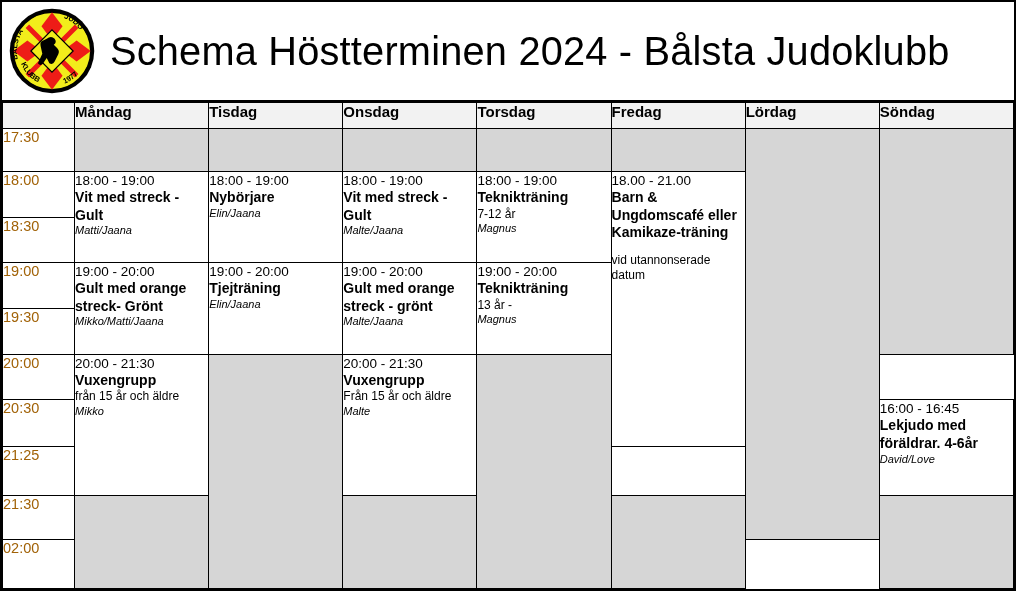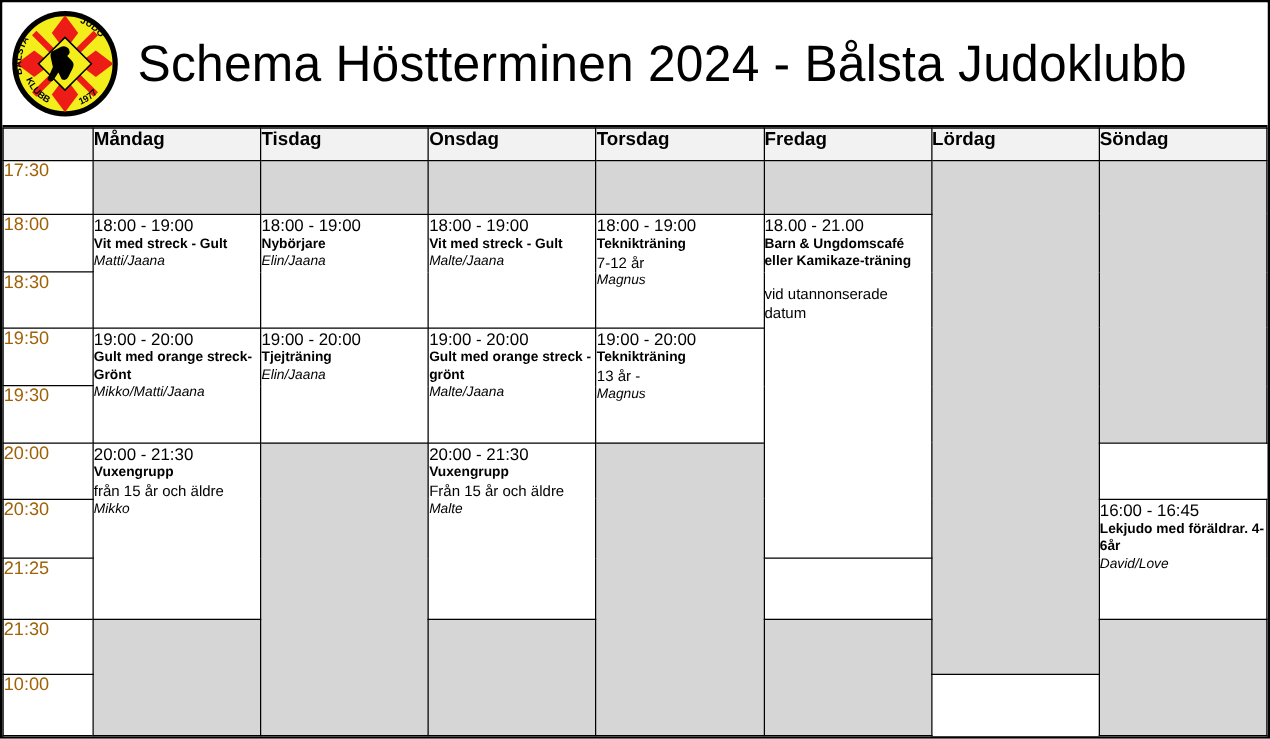--- a/index.html
+++ b/index.html
@@ -62,21 +62,21 @@
     white-space:nowrap;
   }
   td.empty{background:#D6D6D6;}
   td.ev{
     background:#fff;
     vertical-align:top;
     padding:5px 3px 2px 3px;
     line-height:1.27;
   }
   .ev .t{font-size:13.5px;color:#000;}
-  .ev .n{font-size:11px;font-weight:bold;color:#000;}
+  .ev .n{font-size:14px;font-weight:bold;color:#000;}
   .ev .sub{font-size:12px;color:#000;}
   .ev .c{font-size:11px;font-style:italic;color:#000;}
   .ev .gap{height:11px;}
 
   
   col.ctime{width:72px;}
   col.cday{width:134px;}
 </style>
 </head>
 <body>
@@ -185,21 +185,21 @@
         <div class="gap"></div>
         <div class="sub">vid utannonserade datum</div>
       </td>
     </tr>
 
     <tr style="height:44px;">
       <td class="timecell">18:30</td>
     </tr>
 
     <tr style="height:46px;">
-      <td class="timecell">19:50</td>
+      <td class="timecell">19:00</td>
 
       <td class="ev" rowspan="2">
         <div class="t">19:00 - 20:00</div>
         <div class="n">Gult med orange streck- Grönt</div>
         <div class="c">Mikko/Matti/Jaana</div>
       </td>
 
       <td class="ev" rowspan="2">
         <div class="t">19:00 - 20:00</div>
         <div class="n">Tjejträning</div>
@@ -262,19 +262,19 @@
 
     <tr style="height:44px;">
       <td class="timecell">21:30</td>
       <td class="empty" rowspan="2"></td>
       <td class="empty" rowspan="2"></td>
       <td class="empty" rowspan="2"></td>
       <td class="empty" rowspan="2"></td>
     </tr>
 
     <tr style="height:48px;">
-      <td class="timecell">10:00</td>
+      <td class="timecell">02:00</td>
     </tr>
 
   </tbody>
       </table>
   </div>
 </div>
 
 </body></html>

